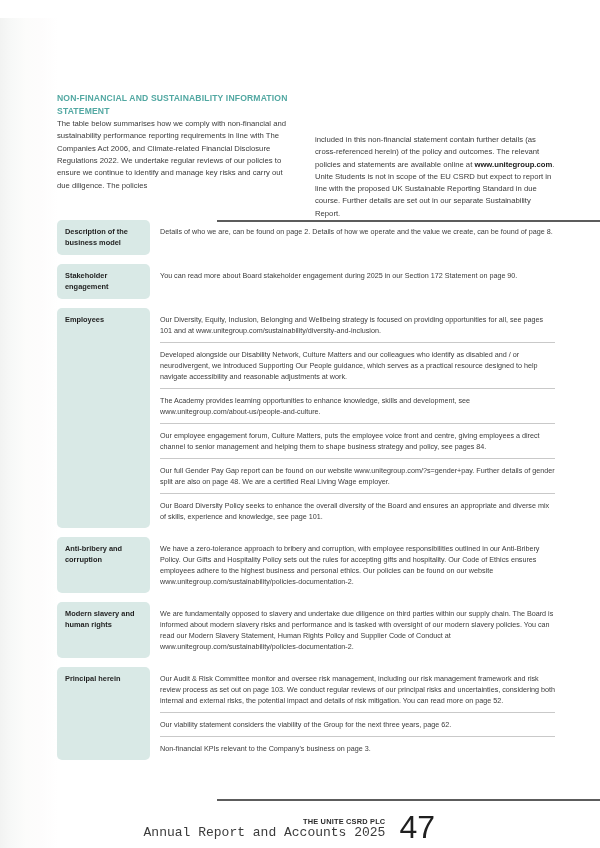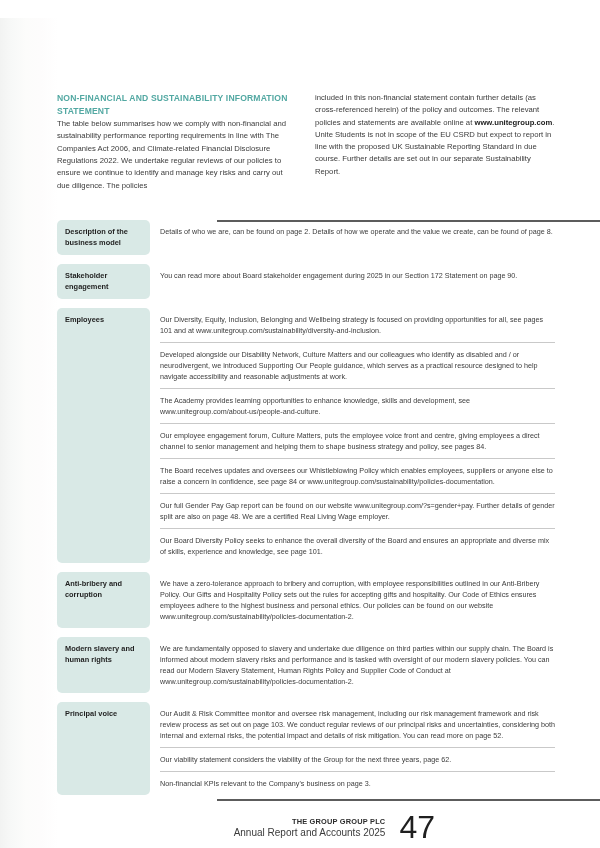--- a/index.html
+++ b/index.html
@@ -46,20 +46,21 @@
     top: 74px;
     width: 498px;
     display: flex;
     gap: 18px;
   }
   .intro-col {
     width: 240px;
   }
   .intro-col.right {
     padding-top: 0px;
+    margin-top: 42px;
   }
   .sec-heading {
     color: #52a8a2;
     font-weight: bold;
     font-size: 8.6px;
     line-height: 12.6px;
     letter-spacing: 0.15px;
     margin: 0 0 1px 0;
     text-transform: uppercase;
   }
@@ -155,23 +156,24 @@
     padding-top: 3px;
   }
   .footer-line1 {
     font-weight: bold;
     font-size: 7.4px;
     line-height: 10px;
     color: #2b2b2b;
     letter-spacing: 0.2px;
   }
   .footer-line2 {
-    font-size: 10px;
+    font-size: 13px;
     line-height: 11px;
     color: #3b3b3b;
+    font-family: Liberation Mono, monospace;
   }
   .page-num {
     font-size: 32px;
     line-height: 26px;
     color: #1f1f1f;
     font-weight: 400;
   }
 </style>
 </head>
 <body>
@@ -226,23 +228,20 @@
             <div class="row">
               <p>Developed alongside our Disability Network, Culture Matters and our colleagues who identify as disabled and / or neurodivergent, we introduced Supporting Our People guidance, which serves as a practical resource designed to help navigate accessibility and reasonable adjustments at work.</p>
             </div>
             <div class="row">
               <p>The Academy provides learning opportunities to enhance knowledge, skills and development, see www.unitegroup.com/about-us/people-and-culture.</p>
             </div>
             <div class="row">
               <p>Our employee engagement forum, Culture Matters, puts the employee voice front and centre, giving employees a direct channel to senior management and helping them to shape business strategy and policy, see pages 84.</p>
             </div>
             <div class="row">
-              <p>The Board receives updates and oversees our Whistleblowing Policy which enables employees, suppliers or anyone else to raise a concern in confidence, see page 84 or www.unitegroup.com/sustainability/policies-documentation.</p>
-            </div>
-            <div class="row">
               <p>Our full Gender Pay Gap report can be found on our website www.unitegroup.com/?s=gender+pay. Further details of gender split are also on page 48. We are a certified Real Living Wage employer.</p>
             </div>
             <div class="row">
               <p>Our Board Diversity Policy seeks to enhance the overall diversity of the Board and ensures an appropriate and diverse mix of skills, experience and knowledge, see page 101.</p>
             </div>
           </div>
         </div>
         <div class="group-sep"></div>
         <div class="group">
           <div class="label-cell">
@@ -261,39 +260,39 @@
           </div>
           <div class="rows-cell">
             <div class="row">
               <p>We are fundamentally opposed to slavery and undertake due diligence on third parties within our supply chain. The Board is informed about modern slavery risks and performance and is tasked with oversight of our modern slavery policies. You can read our Modern Slavery Statement, Human Rights Policy and Supplier Code of Conduct at www.unitegroup.com/sustainability/policies-documentation-2.</p>
             </div>
           </div>
         </div>
         <div class="group-sep"></div>
         <div class="group">
           <div class="label-cell">
-            <span>Principal voice</span>
+            <span>Principal herein</span>
           </div>
           <div class="rows-cell">
             <div class="row">
               <p>Our Audit &amp; Risk Committee monitor and oversee risk management, including our risk management framework and risk review process as set out on page 103. We conduct regular reviews of our principal risks and uncertainties, considering both internal and external risks, the potential impact and details of risk mitigation. You can read more on page 52.</p>
             </div>
             <div class="row">
               <p>Our viability statement considers the viability of the Group for the next three years, page 62.</p>
             </div>
             <div class="row">
               <p>Non-financial KPIs relevant to the Company's business on page 3.</p>
             </div>
           </div>
         </div>
       </div>
     <div class="rule-bottom" style="top: 579px;"></div>
   </div>
 
   <div class="footer">
     <div class="footer-text">
-      <div class="footer-line1">THE GROUP GROUP PLC</div>
+      <div class="footer-line1">THE UNITE CSRD PLC</div>
       <div class="footer-line2">Annual Report and Accounts 2025</div>
     </div>
     <div class="page-num">47</div>
   </div>
 
 </div>
 
 </body></html>

